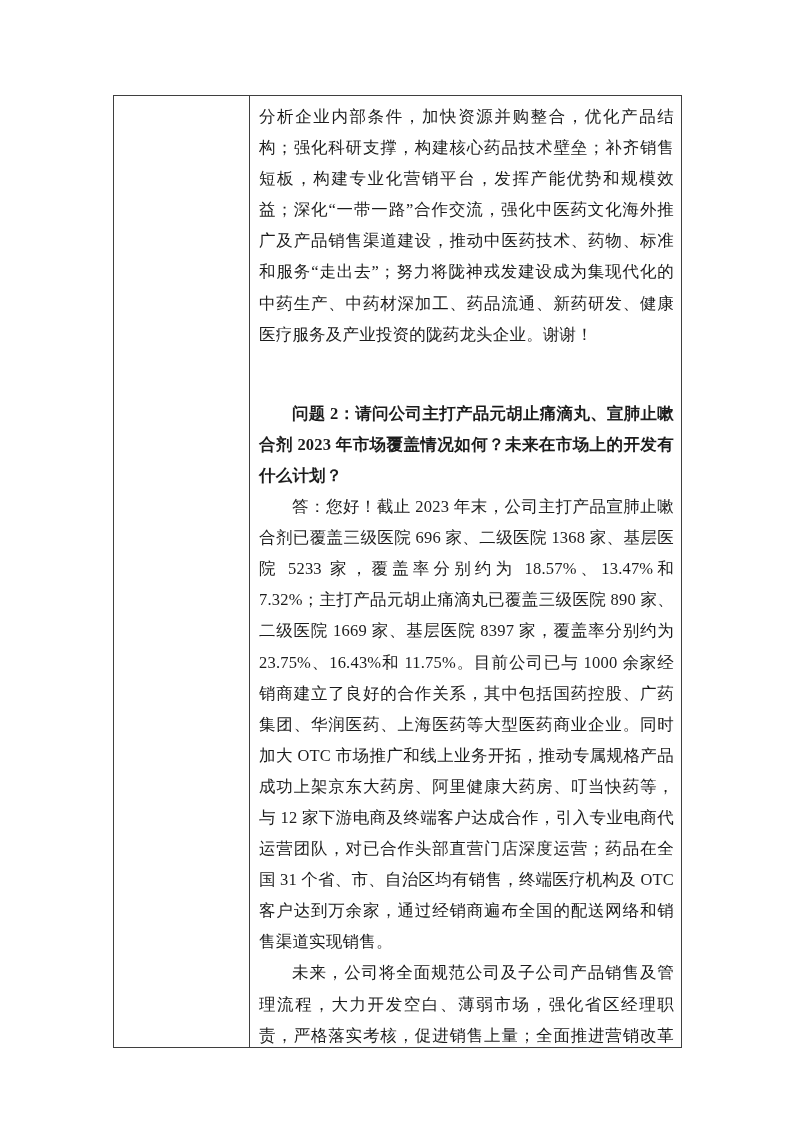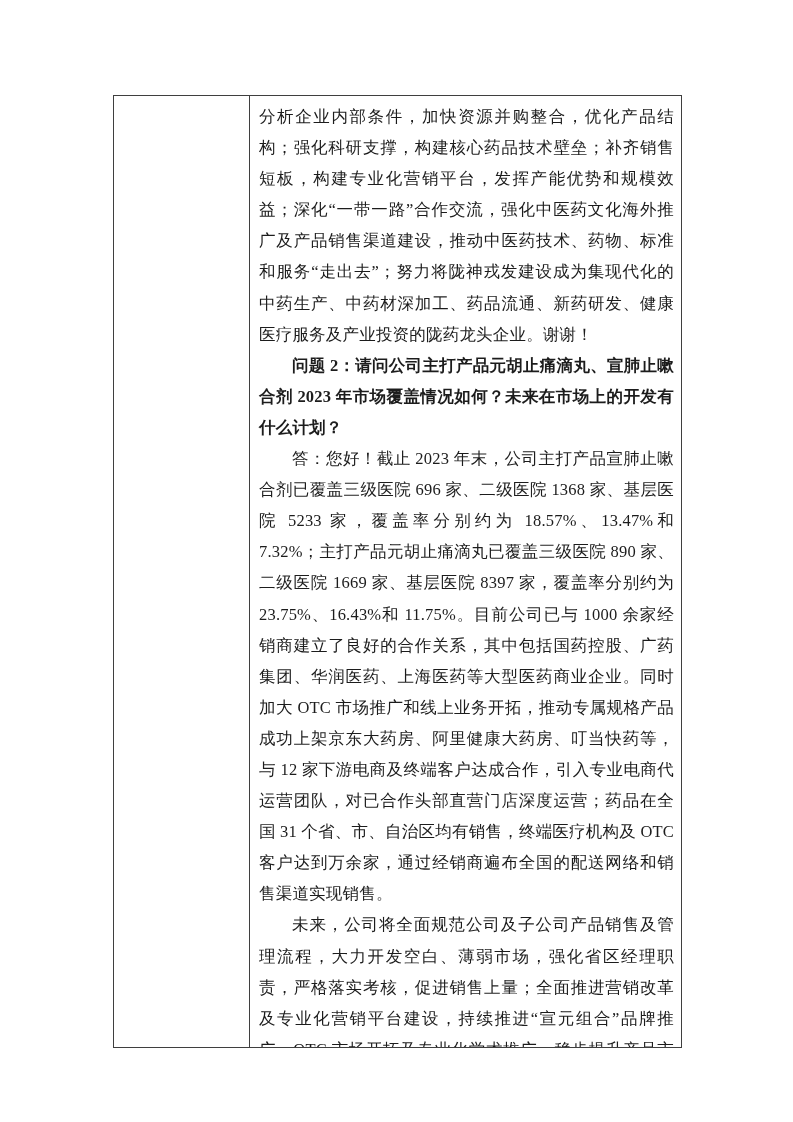--- a/index.html
+++ b/index.html
@@ -44,21 +44,21 @@
   }
   .cell-right p {
     font-size: 16.5px;
     line-height: 31.1px;
     color: var(--text-color);
     text-align: justify;
     text-justify: inter-character;
     letter-spacing: 0.2px;
   }
   .cell-right p.indent { text-indent: 2em; }
-  .cell-right p.bold   { font-weight: bold; }
+  .cell-right p.bold   { font-weight: bold; margin-top: 48px; }
 </style>
 </head>
 <body>
 
 <div class="page">
   <div class="doc-table">
     <div class="cell-left"></div>
     <div class="cell-right">
         <p class="">分析企业内部条件，加快资源并购整合，优化产品结构；强化科研支撑，构建核心药品技术壁垒；补齐销售短板，构建专业化营销平台，发挥产能优势和规模效益；深化“一带一路”合作交流，强化中医药文化海外推广及产品销售渠道建设，推动中医药技术、药物、标准和服务“走出去”；努力将陇神戎发建设成为集现代化的中药生产、中药材深加工、药品流通、新药研发、健康医疗服务及产业投资的陇药龙头企业。谢谢！</p>
         <p class="bold indent">问题 2：请问公司主打产品元胡止痛滴丸、宣肺止嗽合剂 2023 年市场覆盖情况如何？未来在市场上的开发有什么计划？</p>

